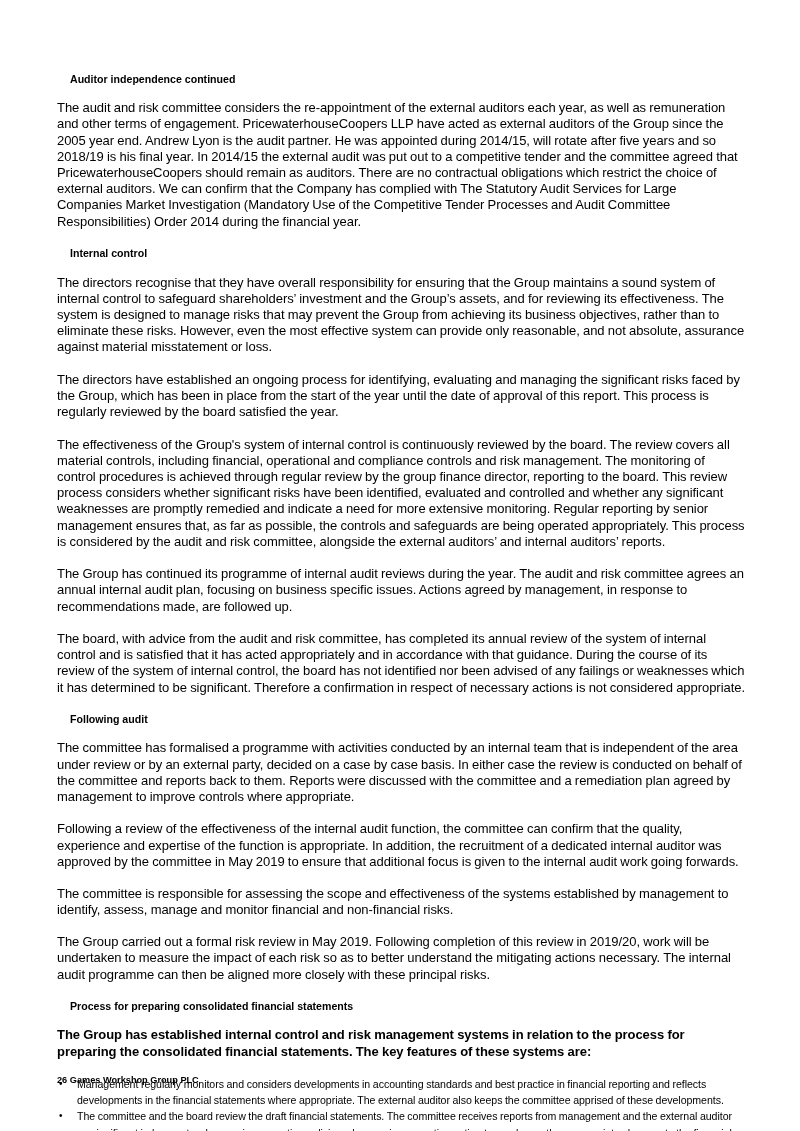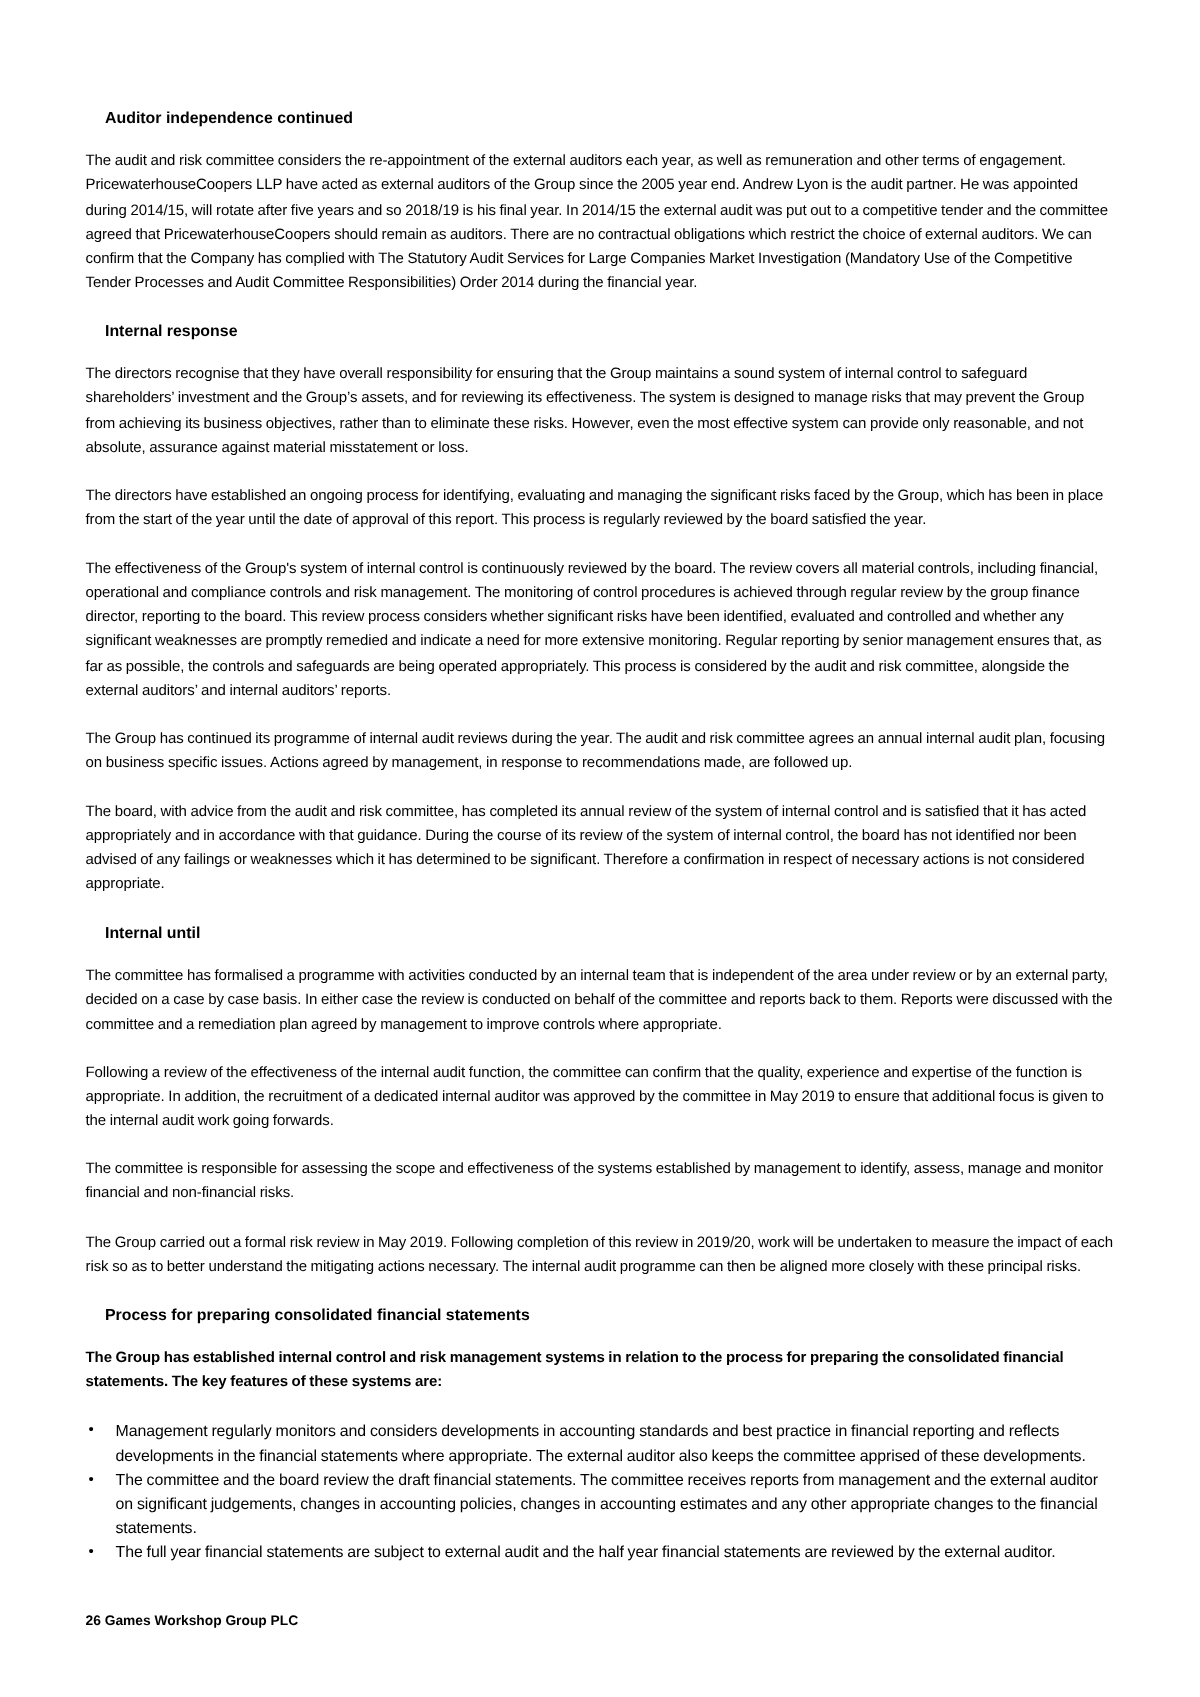--- a/index.html
+++ b/index.html
@@ -31,21 +31,21 @@
     .section {
       margin: 0 0 15.5px 0;
     }
     .heading {
       font-size: 10.6px;
       font-weight: bold;
       line-height: 16.2px;
       margin: 13px;
     }
     p {
-      font-size: 10px;
+      font-size: 13px;
       line-height: 16.2px;
       margin: 0 0 16.2px 0;
       letter-spacing: -0.05px;
       word-spacing: -0.3px;
     }
     .section p:last-child {
       margin-bottom: 0;
     }
     ul.bullets {
       list-style: none;
@@ -81,30 +81,30 @@
 
 <div class="page">
 
 
   <div class="section">
     <div class="heading">Auditor independence continued</div>
     <p>The audit and risk committee considers the re-appointment of the external auditors each year, as well as remuneration and other terms of engagement. PricewaterhouseCoopers LLP have acted as external auditors of the Group since the 2005 year end. Andrew Lyon is the audit partner. He was appointed during 2014/15, will rotate after five years and so 2018/19 is his final year. In 2014/15 the external audit was put out to a competitive tender and the committee agreed that PricewaterhouseCoopers should remain as auditors. There are no contractual obligations which restrict the choice of external auditors. We can confirm that the Company has complied with The Statutory Audit Services for Large Companies Market Investigation (Mandatory Use of the Competitive Tender Processes and Audit Committee Responsibilities) Order 2014 during the financial year.</p>
   </div>
 
   <div class="section">
-    <div class="heading">Internal response</div>
+    <div class="heading">Internal control</div>
     <p>The directors recognise that they have overall responsibility for ensuring that the Group maintains a sound system of internal control to safeguard shareholders’ investment and the Group’s assets, and for reviewing its effectiveness. The system is designed to manage risks that may prevent the Group from achieving its business objectives, rather than to eliminate these risks. However, even the most effective system can provide only reasonable, and not absolute, assurance against material misstatement or loss.</p>
     <p>The directors have established an ongoing process for identifying, evaluating and managing the significant risks faced by the Group, which has been in place from the start of the year until the date of approval of this report. This process is regularly reviewed by the board satisfied the year.</p>
     <p>The effectiveness of the Group's system of internal control is continuously reviewed by the board. The review covers all material controls, including financial, operational and compliance controls and risk management. The monitoring of control procedures is achieved through regular review by the group finance director, reporting to the board. This review process considers whether significant risks have been identified, evaluated and controlled and whether any significant weaknesses are promptly remedied and indicate a need for more extensive monitoring. Regular reporting by senior management ensures that, as far as possible, the controls and safeguards are being operated appropriately. This process is considered by the audit and risk committee, alongside the external auditors’ and internal auditors’ reports.</p>
     <p>The Group has continued its programme of internal audit reviews during the year. The audit and risk committee agrees an annual internal audit plan, focusing on business specific issues. Actions agreed by management, in response to recommendations made, are followed up.</p>
     <p>The board, with advice from the audit and risk committee, has completed its annual review of the system of internal control and is satisfied that it has acted appropriately and in accordance with that guidance. During the course of its review of the system of internal control, the board has not identified nor been advised of any failings or weaknesses which it has determined to be significant. Therefore a confirmation in respect of necessary actions is not considered appropriate.</p>
   </div>
 
   <div class="section">
-    <div class="heading">Internal until</div>
+    <div class="heading">Following audit</div>
     <p>The committee has formalised a programme with activities conducted by an internal team that is independent of the area under review or by an external party, decided on a case by case basis. In either case the review is conducted on behalf of the committee and reports back to them. Reports were discussed with the committee and a remediation plan agreed by management to improve controls where appropriate.</p>
     <p>Following a review of the effectiveness of the internal audit function, the committee can confirm that the quality, experience and expertise of the function is appropriate. In addition, the recruitment of a dedicated internal auditor was approved by the committee in May 2019 to ensure that additional focus is given to the internal audit work going forwards.</p>
   </div>
 
   <div class="section">
     <p>The committee is responsible for assessing the scope and effectiveness of the systems established by management to identify, assess, manage and monitor financial and non-financial risks.</p>
     <p>The Group carried out a formal risk review in May 2019. Following completion of this review in 2019/20, work will be undertaken to measure the impact of each risk so as to better understand the mitigating actions necessary. The internal audit programme can then be aligned more closely with these principal risks.</p>
   </div>
 
   <div class="section">

